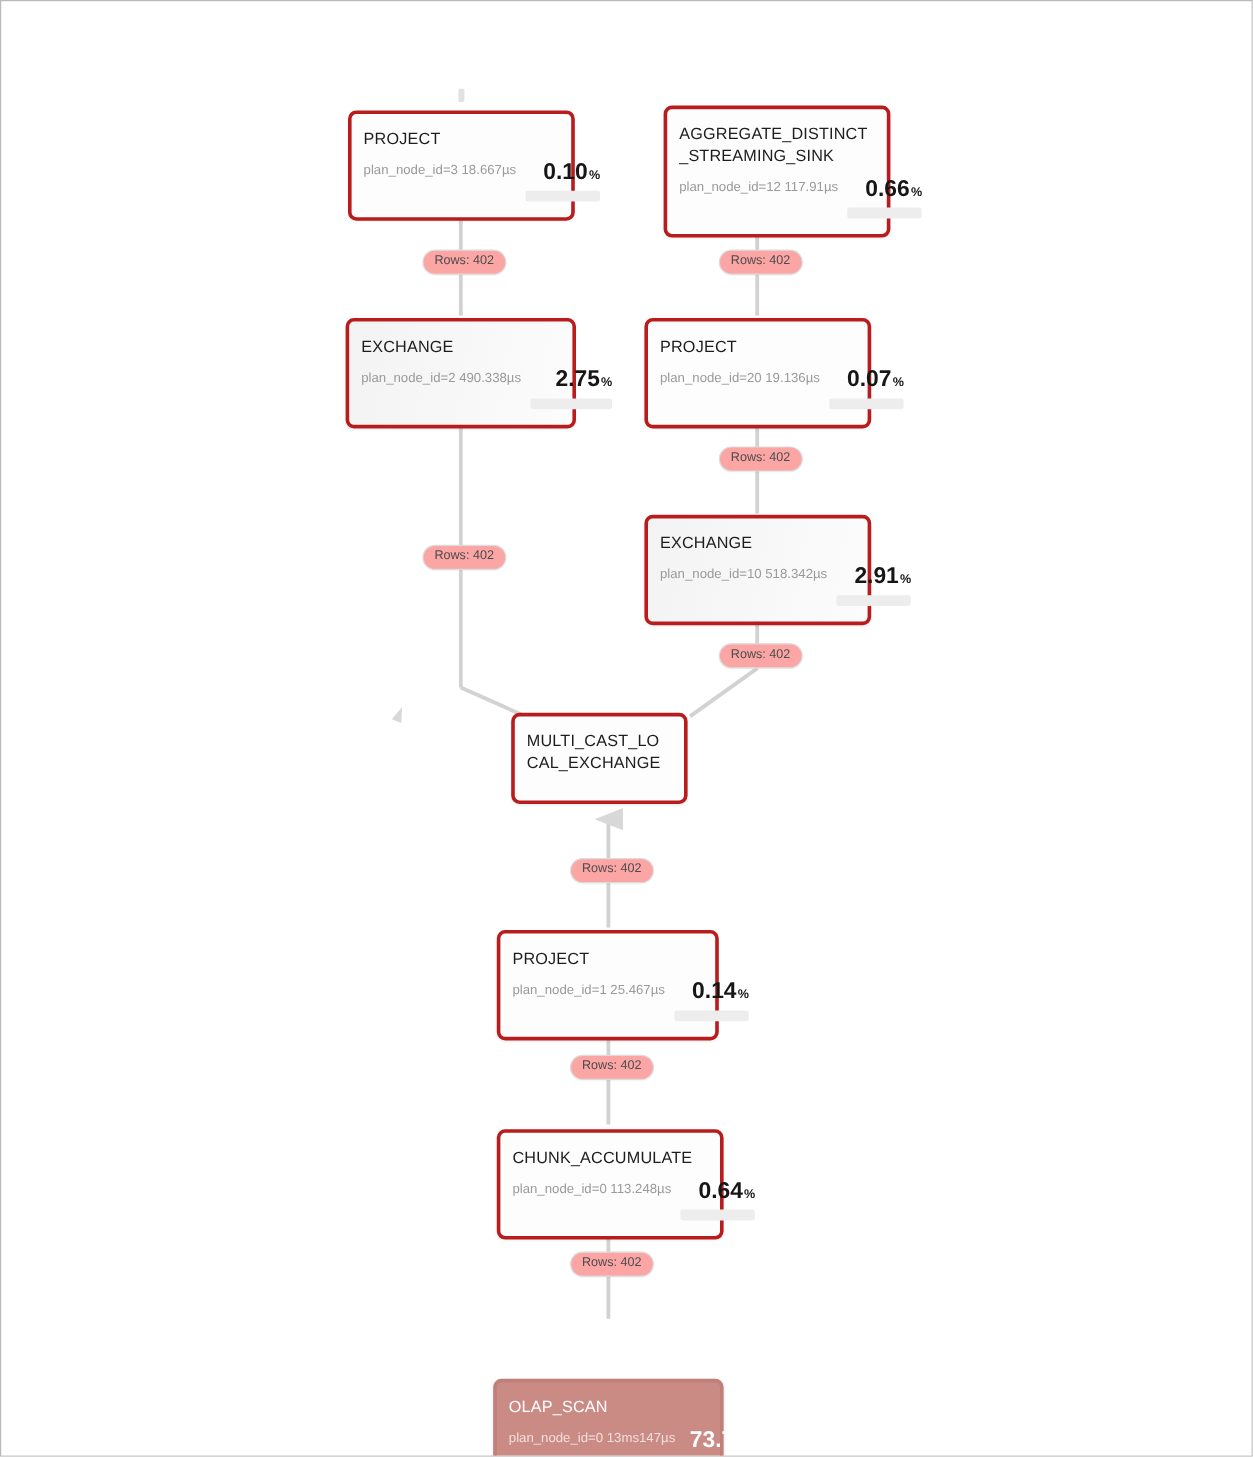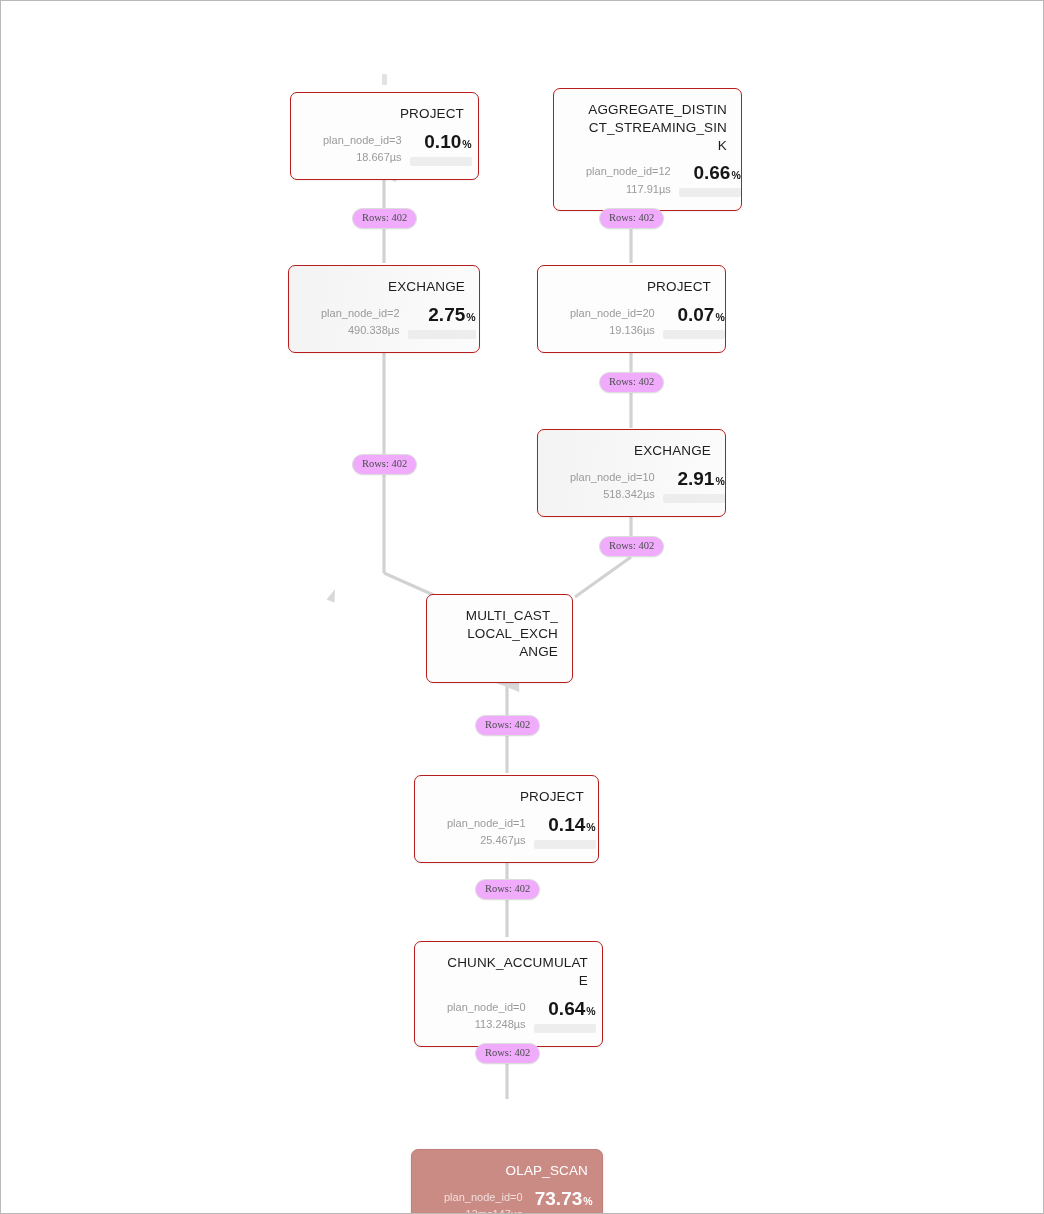--- a/index.html
+++ b/index.html
@@ -24,25 +24,24 @@
     left: 0;
     top: 0;
     width: 1044px;
     height: 1214px;
   }
   
   .node {
     position: absolute;
     box-sizing: border-box;
     background: #fdfdfd;
-    border: 1px solid #b91c1c;
+    border: 3px solid #b91c1c;
     border-radius: 7px;
-    padding: 12px 14px 13px 32px;
+    padding: 12px 14px 13px 10px;
     box-shadow: 0 1px 2px rgba(0,0,0,0.06);
-    text-align: right;
   }
   .node.shaded {
     background: linear-gradient(100deg, #f3f3f3 0%, #f7f7f7 45%, #fcfcfc 100%);
   }
   .node.hot {
     background: #cb8b85;
     border-color: #c07f79;
     box-shadow: 0 1px 3px rgba(0,0,0,0.12);
   }
   .node-title {
@@ -56,21 +55,20 @@
   .hot .node-title { color: #ffffff; }
 
   .node-body {
     display: flex;
     align-items: flex-start;
     justify-content: space-between;
     gap: 8px;
   }
   .node-meta {
     display: flex;
-    flex-direction: column;
     gap: 3px;
     padding-top: 1px;
   }
   .meta-line {
     font-size: 11px;
     color: #9a9a9a;
     line-height: 1.28;
     white-space: nowrap;
   }
   .hot .meta-line { color: #f2dedc; }
@@ -99,30 +97,29 @@
     height: 9px;
     border-radius: 2px;
     background: #ededed;
   }
   .hot .bar { background: #dba9a4; }
 
   
   .edge-label {
     position: absolute;
     box-sizing: border-box;
-    background: #f0abfc;
+    background: #fca5a5;
     border: 1px solid #dcdcdc;
     border-radius: 11px;
     font-size: 10.5px;
     color: #4c4c4c;
     padding: 3px 9px 4px 9px;
     white-space: nowrap;
     line-height: 1.1;
     box-shadow: 0 1px 1px rgba(0,0,0,0.04);
-    font-family: Liberation Serif, serif;
   }
   .stub {
     position: absolute;
     width: 5px;
     background: #e2e2e2;
     border-radius: 1px;
   }
 </style>
 </head>
 <body>

